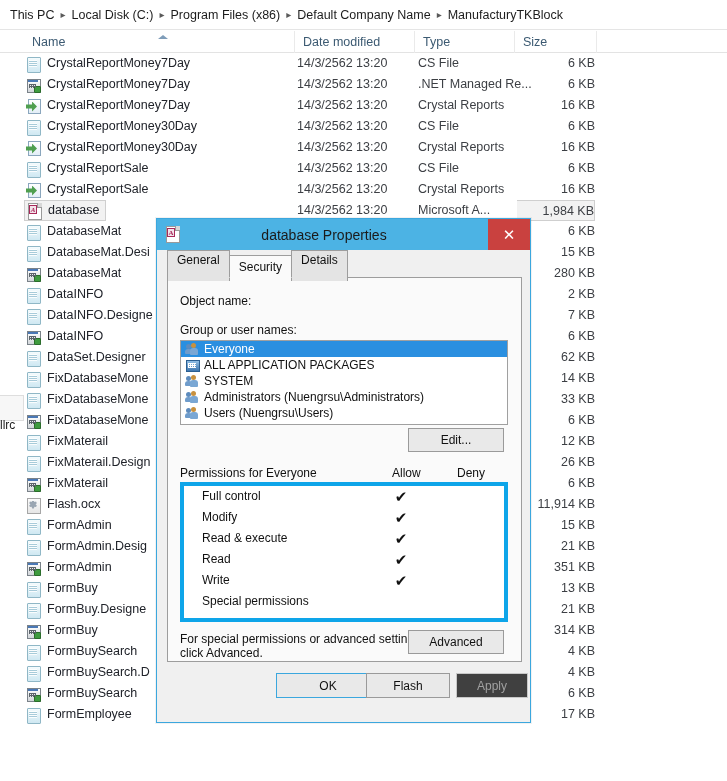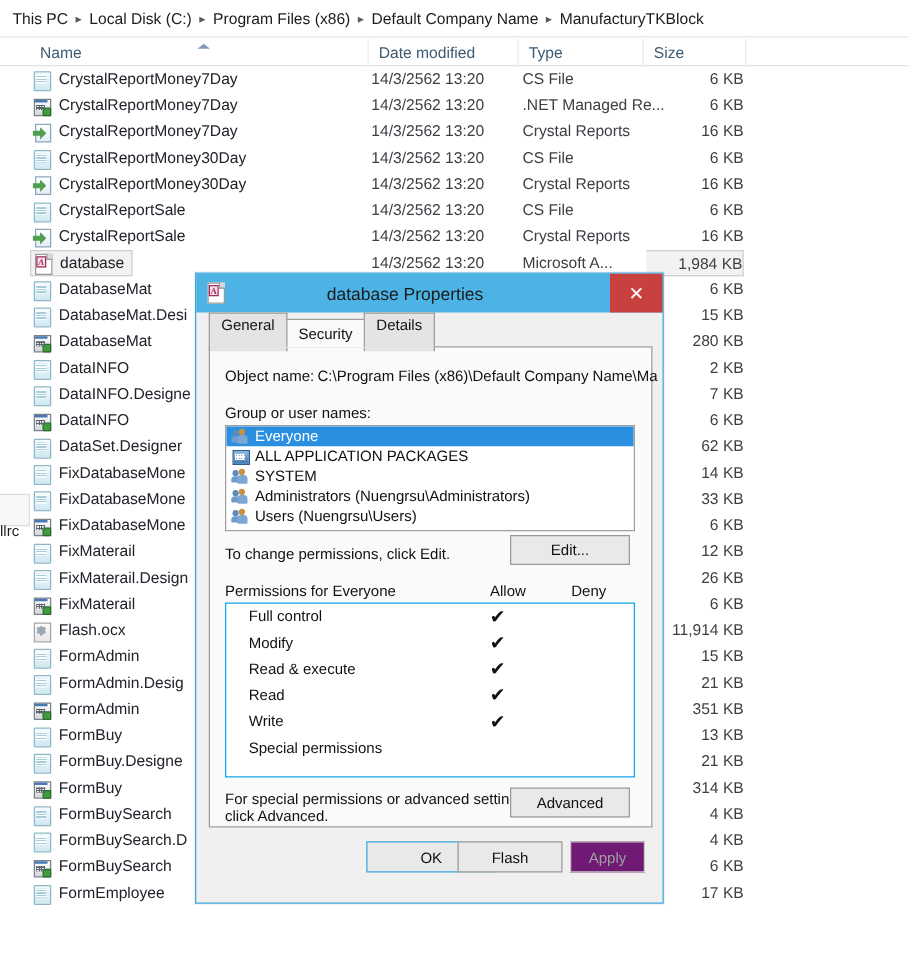--- a/index.html
+++ b/index.html
@@ -220,37 +220,37 @@
   }
   .btn:disabled, .btn.disabled { color:#a0a0a0; }
   #edit-btn { left:240px; top:150px; width:96px; height:24px; }
 
   #perm-label { left:12px; top:188px; }
   #allow-label { left:224px; top:188px; }
   #deny-label { left:289px; top:188px; }
 
   #perm-table {
     position:absolute; left:12px; top:204px; width:328px; height:140px;
-    background:#ffffff; border:1px solid #0ea5e9;
+    background:#ffffff; border:4px solid #0ea5e9;
   }
   .prow { position:relative; height:21px; line-height:21px; font-size:12px; color:#111; }
   .prow .pname { position:absolute; left:18px; }
   .prow .pallow {
     position:absolute; left:203px; width:28px; text-align:center;
     font-size:15px; color:#111; line-height:21px;
   }
   .prow .pdeny { position:absolute; left:268px; width:28px; text-align:center; }
 
   #adv-note { left:12px; top:354px; line-height:14px; }
   #adv-btn { left:240px; top:352px; width:96px; height:24px; }
 
   #btnrow { position:absolute; left:0; top:450px; width:375px; height:40px; }
-  #ok-btn { left:136px; top:4px; width:104px; height:25px; border:1px solid #3ba7de; background:#e9e9e9; }
+  #ok-btn { left:119px; top:4px; width:104px; height:25px; border:1px solid #3ba7de; background:#e9e9e9; }
   #cancel-btn { left:209px; top:4px; width:84px; height:25px; }
-  #apply-btn { left:299px; top:4px; width:60px; height:25px; background:#701a75; border:1px solid #c8c8c8; }
+  #apply-btn { left:299px; top:4px; width:72px; height:25px; background:#404040; border:1px solid #c8c8c8; }
 </style>
 </head>
 <body>
 
 <div id="root">
 
   <div id="breadcrumb">
       <span class="crumb">This PC</span>
       <span class="sep">▸</span>
       <span class="crumb">Local Disk (C:)</span>
@@ -611,21 +611,20 @@
 
     <div id="tabstrip">
         <div class="tab">General</div>
         <div class="tab active">Security</div>
         <div class="tab">Details</div>
       </div>
 
     <div id="tabpage">
 
       <div class="lbl" id="objname-label">Object name:</div>
-      <div class="lbl" id="objname-value">C:\Program Files (x86)\Default Company Name\Ma</div>
 
       <div class="lbl" id="groups-label">Group or user names:</div>
       <div id="groups-list">
           <div class="guser sel">
             <span class="uic uic-group">
               <i class="h1"></i>
               <i class="b1"></i>
               <i class="h2"></i>
               <i class="b2"></i>
             </span>
@@ -657,21 +656,20 @@
             <span class="uic uic-group">
               <i class="h1"></i>
               <i class="b1"></i>
               <i class="h2"></i>
               <i class="b2"></i>
             </span>
             <span>Users (Nuengrsu\Users)</span>
           </div>
         </div>
 
-      <div class="lbl" id="change-note">To change permissions, click Edit.</div>
       <button class="btn" id="edit-btn">Edit...</button>
 
       <div class="lbl" id="perm-label">Permissions for Everyone</div>
       <div class="lbl" id="allow-label">Allow</div>
       <div class="lbl" id="deny-label">Deny</div>
 
       <div id="perm-table">
           <div class="prow">
             <span class="pname">Full control</span>
             <span class="pallow">✔</span>

